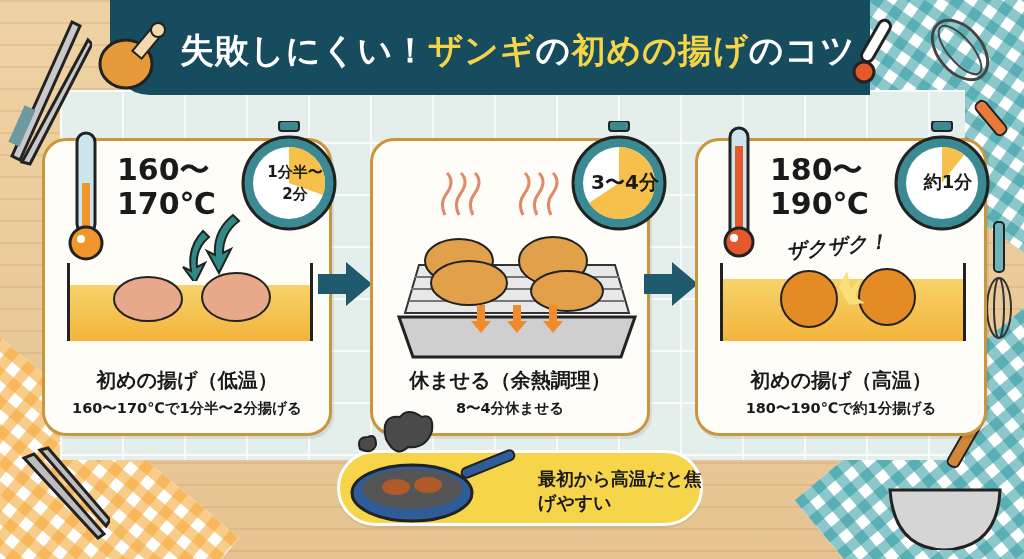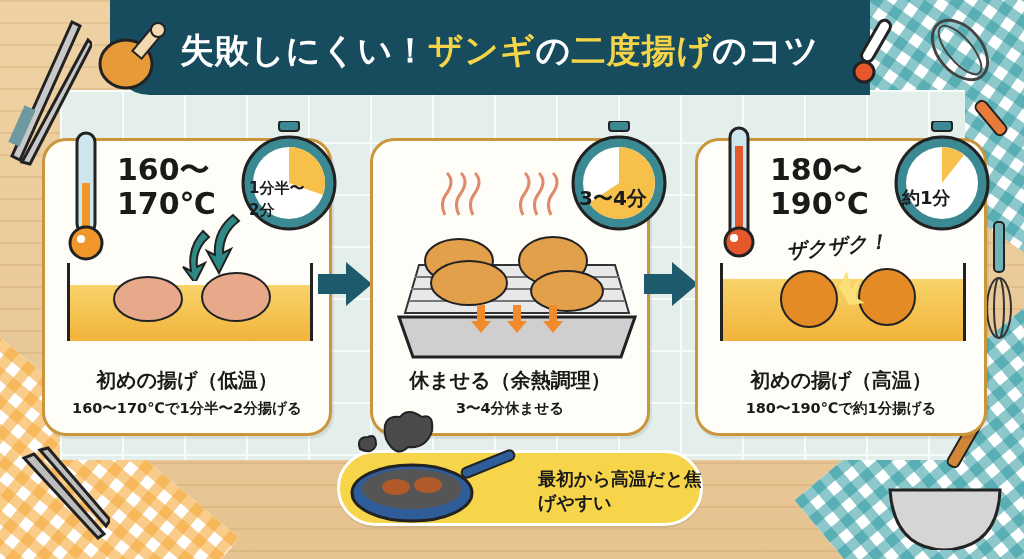--- a/index.html
+++ b/index.html
@@ -85,22 +85,22 @@
     font-size: 30px; font-weight: bold; color: #1a1a1a; line-height: 34px;
     white-space: pre;
   }
   .thermo {
     position: absolute; left: 20px; top: -10px; width: 40px; height: 132px;
   }
   .timer {
     position: absolute; width: 104px; height: 112px;
   }
   .timer-label {
-    position: absolute; left: 12px; right: 0; top: 48px; text-align: left;
-    font-weight: bold; color: #1a1a1a; line-height: 22px; margin-top: 16px;
+    position: absolute; left: 12px; right: 0; top: 48px; text-align: center;
+    font-weight: bold; color: #1a1a1a; line-height: 22px;
   }
   .pot {
     position: absolute; left: 22px; top: 122px; width: 246px; height: 78px;
     border-left: 3px solid #222; border-right: 3px solid #222;
   }
   .oil {
     position: absolute; left: 0; right: 0; bottom: 0; height: 56px;
     background: linear-gradient(180deg, #f8d36a, #f2b43b);
   }
   .step-heading {
@@ -136,21 +136,21 @@
 
 <div class="wood"></div>
 <div class="gingham-tr"></div>
 <div class="gingham-br"></div>
 <div class="gingham-bl"></div>
 <div class="tiles"></div>
 
 <div class="banner"></div>
 <div class="banner-left"></div>
 <h1 class="title">
-  <span>失敗しにくい！</span><span class="hl">ザンギ</span><span>の</span><span class="hl">二度揚げ</span><span>のコツ</span>
+  <span>失敗しにくい！</span><span class="hl">ザンギ</span><span>の</span><span class="hl">初めの揚げ</span><span>のコツ</span>
 </h1>
 
 <svg style="position:absolute;left:2px;top:16px" width="90" height="150" viewBox="0 0 90 150">
   <path d="M70 6 L10 140 L18 144 L78 10 Z" fill="#c9c9c9" stroke="#222" stroke-width="3"></path>
   <path d="M86 24 L20 146 L28 148 L90 28 Z" fill="#c9c9c9" stroke="#222" stroke-width="3"></path>
   <rect x="14" y="90" width="12" height="40" fill="#6d9aa0" transform="rotate(24 20 110)"></rect>
 </svg>
 
 <svg style="position:absolute;left:96px;top:16px" width="80" height="80" viewBox="0 0 80 80">
   <ellipse cx="30" cy="48" rx="26" ry="24" fill="#e69a3a" stroke="#222" stroke-width="3"></ellipse>
@@ -253,21 +253,21 @@
     <ellipse cx="80" cy="62" rx="38" ry="22" fill="#e2a04a" stroke="#222" stroke-width="2"></ellipse>
     <ellipse cx="164" cy="40" rx="34" ry="24" fill="#e2a04a" stroke="#222" stroke-width="2"></ellipse>
     <ellipse cx="178" cy="70" rx="36" ry="20" fill="#e2a04a" stroke="#222" stroke-width="2"></ellipse>
     <g fill="#f08a2a">
       <path d="M88 84 L96 84 L96 100 L102 100 L92 112 L82 100 L88 100 Z"></path>
       <path d="M124 84 L132 84 L132 100 L138 100 L128 112 L118 100 L124 100 Z"></path>
       <path d="M160 84 L168 84 L168 100 L174 100 L164 112 L154 100 L160 100 Z"></path>
     </g>
   </svg>
   <div class="step-heading">休ませる（余熱調理）</div>
-  <div class="step-desc">3〜4分休ませる</div>
+  <div class="step-desc">8〜4分休ませる</div>
 </div>
 
 <svg class="arrow" style="left:644px;" viewBox="0 0 54 44">
   <path d="M0 12 L28 12 L28 0 L54 22 L28 44 L28 32 L0 32 Z" fill="#1e5a6b"></path>
 </svg>
 
 <div class="card c3">
   <svg class="thermo" viewBox="0 0 40 132" style="top:-24px;height:150px;">
     <rect x="12" y="2" width="18" height="112" rx="9" fill="#cde6ee" stroke="#222" stroke-width="3"></rect>
     <rect x="17" y="20" width="8" height="96" fill="#e5582b"></rect>

